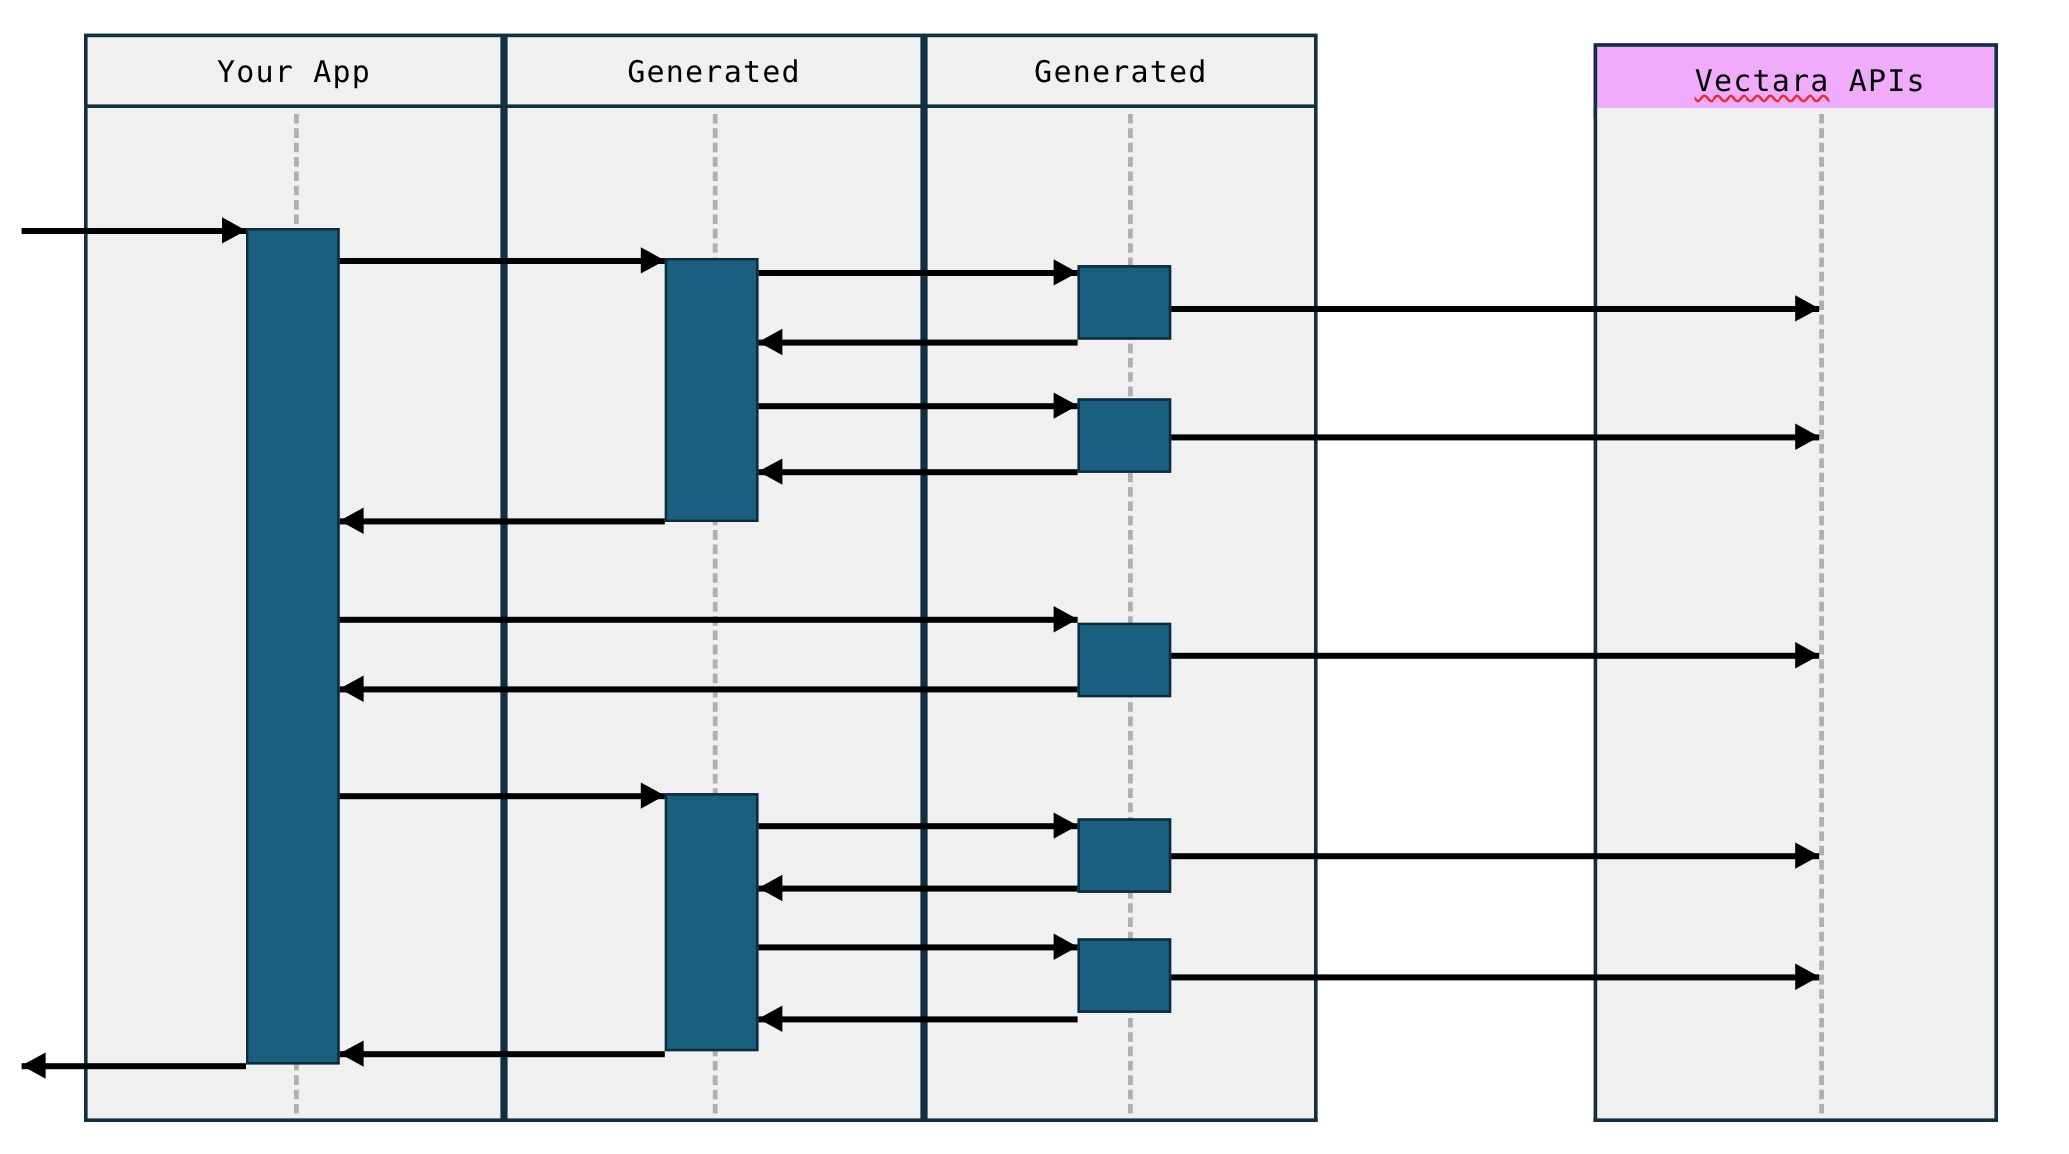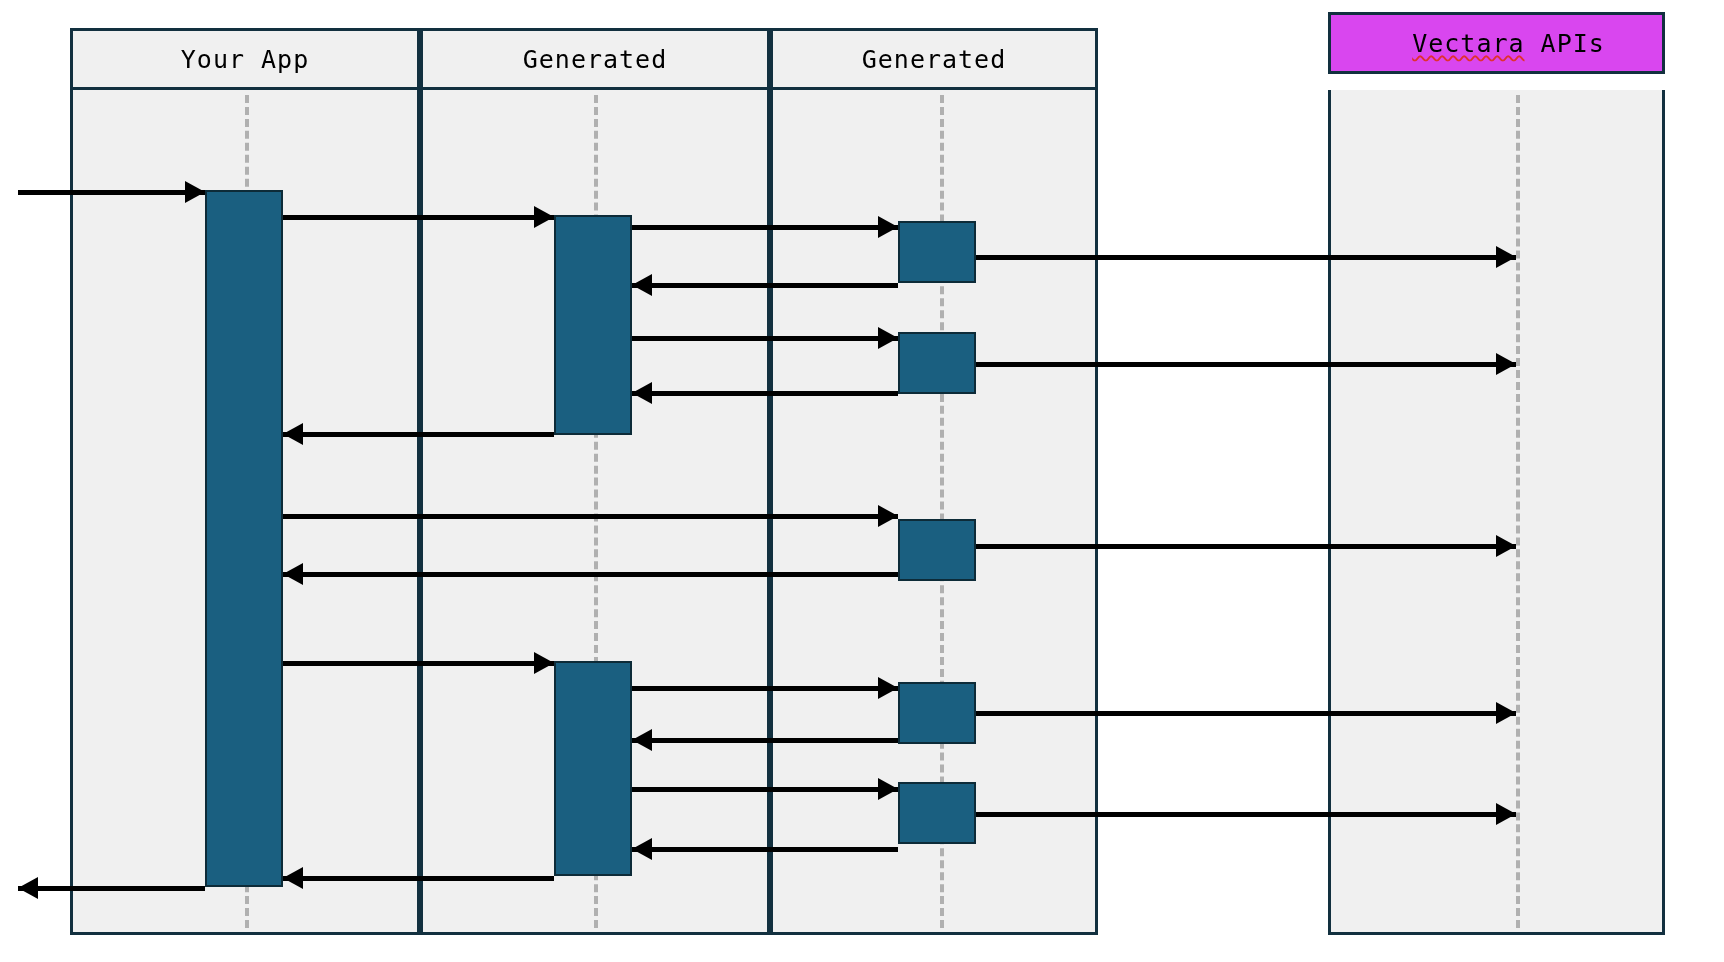--- a/index.html
+++ b/index.html
@@ -70,21 +70,21 @@
     <div class="p-head" style="left: 420px; top: 28px; width: 350px; height: 62px; background: rgb(240, 240, 240); border-color: rgb(18, 48, 63);">
       <span><span>Generated</span></span>
     </div>
     <div class="p-body" style="left: 420px; top: 90px; width: 350px; height: 845px; background: rgb(240, 240, 240); border-color: rgb(18, 48, 63);"></div>
     <div class="lifeline" style="left: 594px; top: 95px; height: 833px; border-left-color: rgb(176, 176, 176);"></div>
     <div class="p-head" style="left: 770px; top: 28px; width: 328px; height: 62px; background: rgb(240, 240, 240); border-color: rgb(18, 48, 63);">
       <span><span>Generated</span></span>
     </div>
     <div class="p-body" style="left: 770px; top: 90px; width: 328px; height: 845px; background: rgb(240, 240, 240); border-color: rgb(18, 48, 63);"></div>
     <div class="lifeline" style="left: 940px; top: 95px; height: 833px; border-left-color: rgb(176, 176, 176);"></div>
-    <div class="p-head" style="left: 1328px; top: 12px; width: 337px; height: 62px; background: #d946ef; border-color: rgb(18, 48, 63); padding-left: 24px;">
+    <div class="p-head" style="left: 1328px; top: 36px; width: 337px; height: 62px; background: #f0abfc; border-color: rgb(18, 48, 63); padding-left: 24px;">
       <span><span class="misspelled" style="text-decoration-color: rgb(224, 48, 48);">Vectara</span><span> APIs</span></span>
     </div>
     <div class="p-body" style="left: 1328px; top: 90px; width: 337px; height: 845px; background: rgb(240, 240, 240); border-color: rgb(18, 48, 63);"></div>
     <div class="lifeline" style="left: 1516px; top: 95px; height: 833px; border-left-color: rgb(176, 176, 176);"></div>
     <div class="activation" style="left: 205px; top: 190px; width: 78px; height: 697px; background: rgb(26, 95, 128); border-color: rgb(13, 43, 56);"></div>
     <div class="activation" style="left: 554px; top: 215px; width: 78px; height: 220px; background: rgb(26, 95, 128); border-color: rgb(13, 43, 56);"></div>
     <div class="activation" style="left: 554px; top: 661px; width: 78px; height: 215px; background: rgb(26, 95, 128); border-color: rgb(13, 43, 56);"></div>
     <div class="activation" style="left: 898px; top: 221px; width: 78px; height: 62px; background: rgb(26, 95, 128); border-color: rgb(13, 43, 56);"></div>
     <div class="activation" style="left: 898px; top: 332px; width: 78px; height: 62px; background: rgb(26, 95, 128); border-color: rgb(13, 43, 56);"></div>
     <div class="activation" style="left: 898px; top: 519px; width: 78px; height: 62px; background: rgb(26, 95, 128); border-color: rgb(13, 43, 56);"></div>

